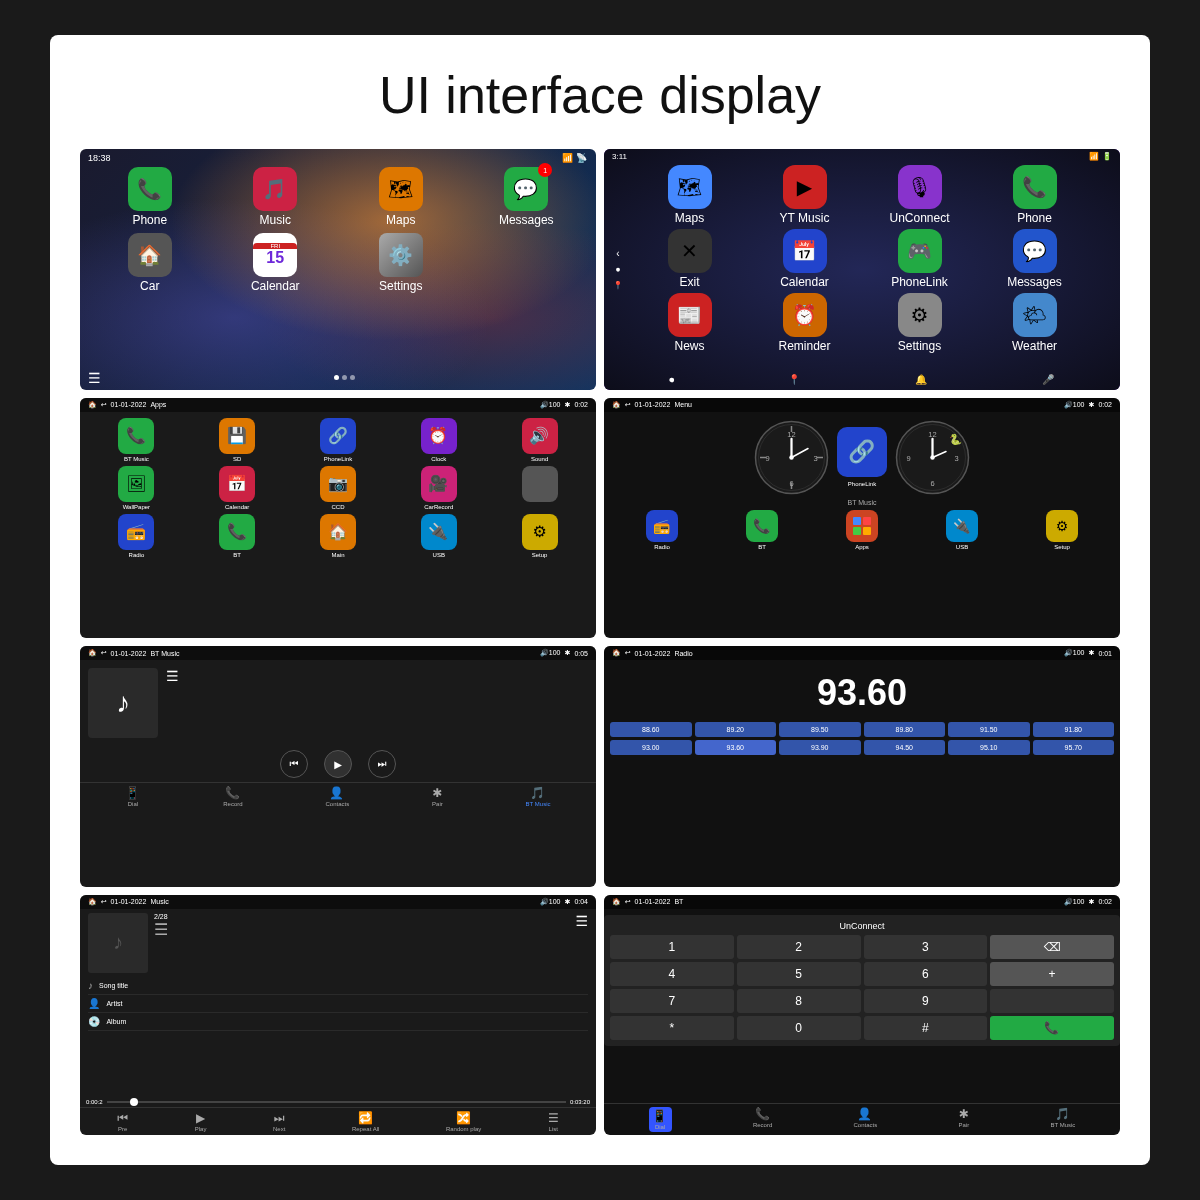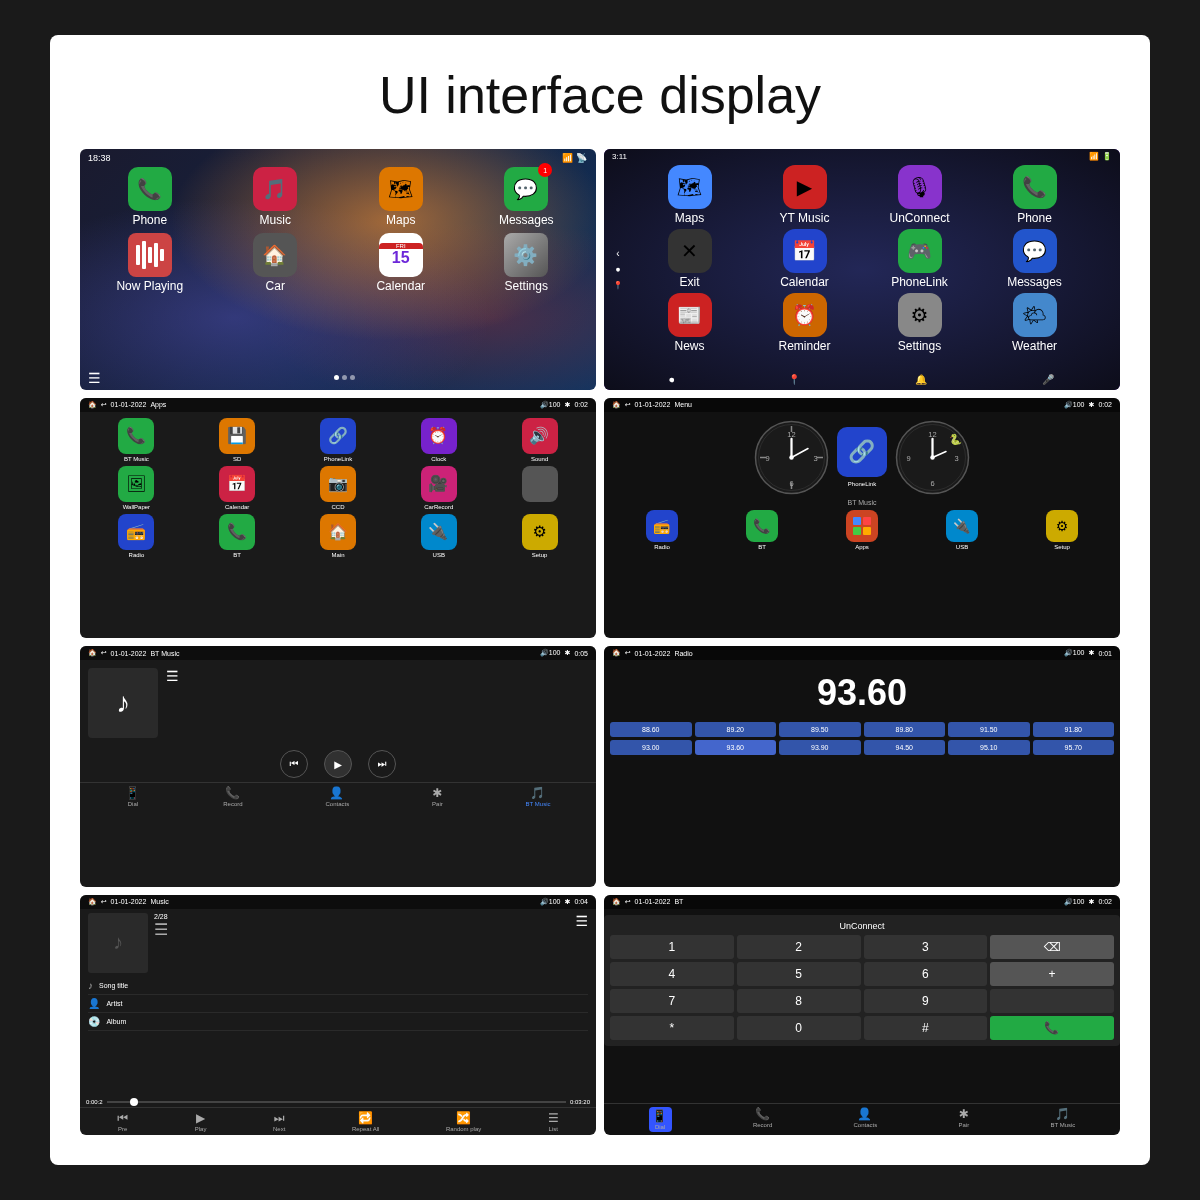--- a/index.html
+++ b/index.html
@@ -531,32 +531,20 @@
         <div class="app-item">
           <div class="app-icon icon-orange">🗺</div>
           <span class="app-label">Maps</span>
         </div>
         <div class="app-item">
           <div class="app-icon icon-green" style="position:relative;">
             💬
             <div class="badge">1</div>
           </div>
           <span class="app-label">Messages</span>
-        </div>
-        <div class="app-item">
-          <div class="app-icon" style="background:#cc4444;border-radius:8px;">
-            <svg width="36" height="36" viewBox="0 0 36 36">
-              <rect x="4" y="8" width="4" height="20" fill="white" rx="1"></rect>
-              <rect x="10" y="4" width="4" height="28" fill="white" rx="1"></rect>
-              <rect x="16" y="10" width="4" height="16" fill="white" rx="1"></rect>
-              <rect x="22" y="6" width="4" height="24" fill="white" rx="1"></rect>
-              <rect x="28" y="12" width="4" height="12" fill="white" rx="1"></rect>
-            </svg>
-          </div>
-          <span class="app-label">Now Playing</span>
         </div>
         <div class="app-item">
           <div class="app-icon icon-gray">🏠</div>
           <span class="app-label">Car</span>
         </div>
         <div class="app-item">
           <div class="app-icon" style="background:white;color:#cc2222;font-size:9px;display:flex;flex-direction:column;align-items:center;justify-content:center;">
             <div style="background:#cc2222;color:white;width:100%;text-align:center;font-size:6px;border-radius:4px 4px 0 0;">FRI</div>
             <div style="font-size:16px;font-weight:bold;color:#6d28d9;">15</div>
           </div>

